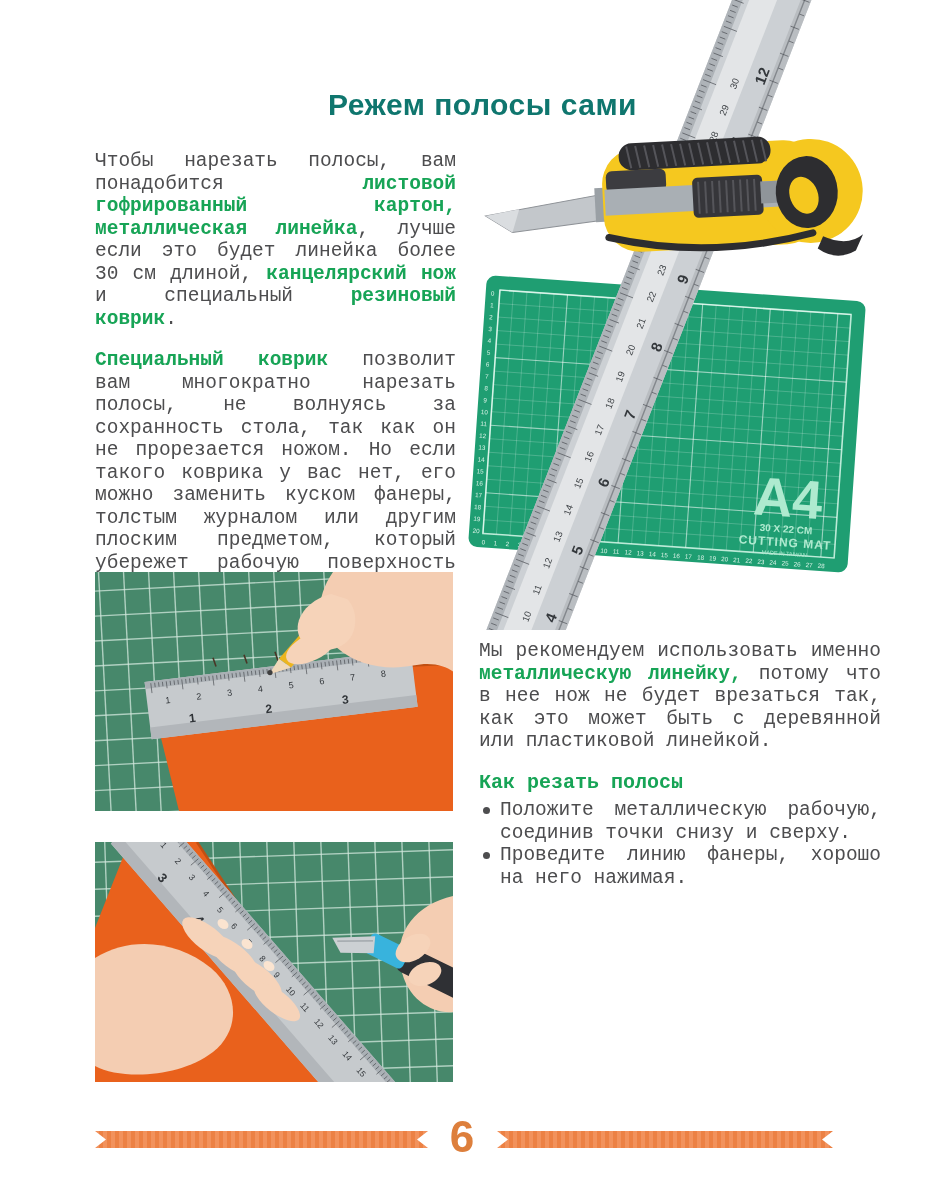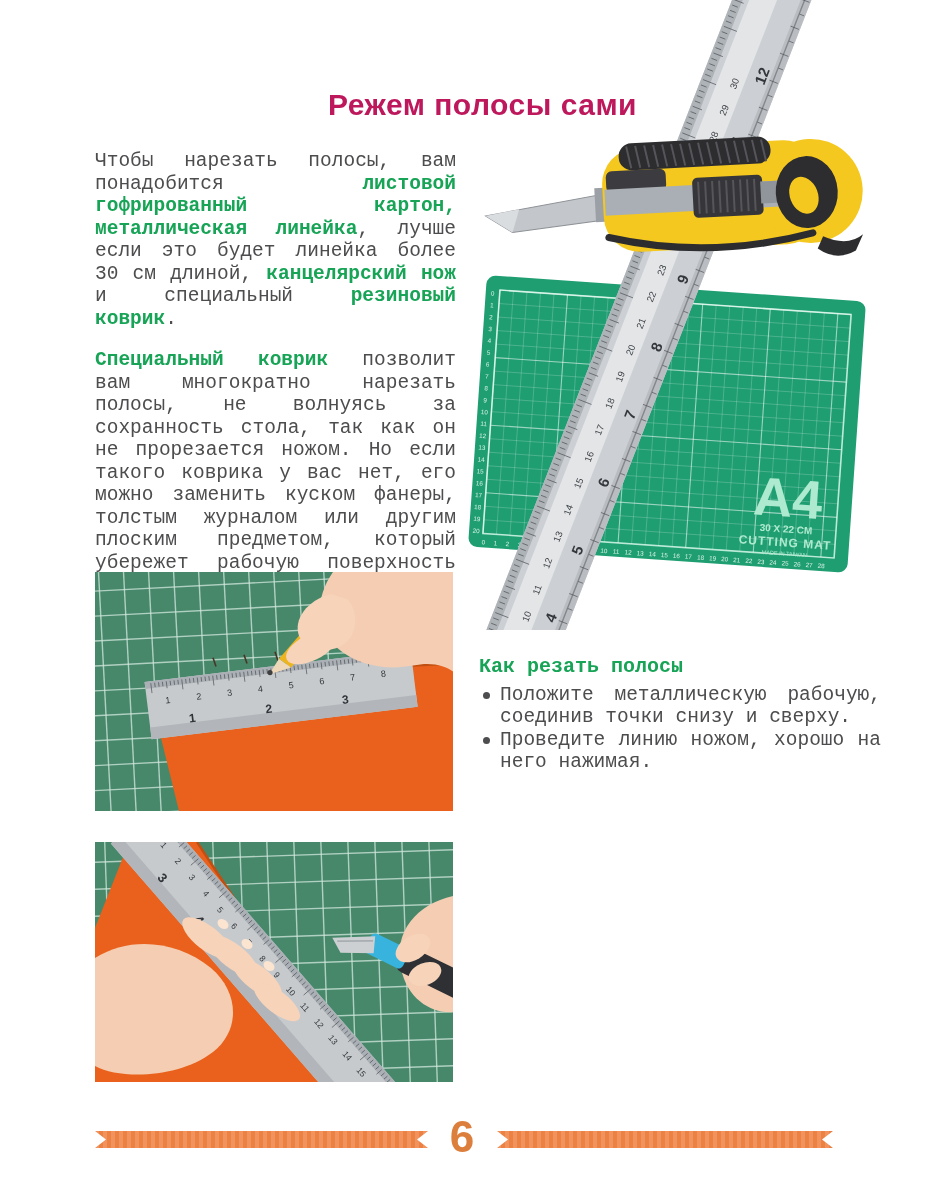--- a/index.html
+++ b/index.html
@@ -1,19 +1,19 @@
 <!DOCTYPE html>
 <html><head>
 <meta charset="utf-8">
 <style>
   html,body{margin:0;padding:0;background:#e8e8e8;}
   .page{position:relative;width:927px;height:1200px;background:#ffffff;margin:0 auto;
         font-family:"Liberation Sans",sans-serif;overflow:hidden;}
   .title{position:absolute;left:95px;top:88px;width:775px;margin:0;text-align:center;
-         font-size:30px;font-weight:bold;color:#be185d;letter-spacing:0.5px;}
+         font-size:30px;font-weight:bold;color:#0f766e;letter-spacing:0.5px;}
   .col{position:absolute;color:#4d4d4f;font-size:19.5px;line-height:22.5px;font-family:Liberation Mono, monospace;}
   .col-left{left:95px;top:150px;width:361px;}
   .col-right{left:479px;top:640px;width:402px;}
   .para{margin:0 0 19px;text-align:justify;}
   .g{color:#17a456;font-weight:bold;}
   .howto-h{margin:16px 0 5px;font-size:20px;color:#17a456;font-weight:bold;}
   ul.howto{list-style:none;margin:0;padding:0;}
   ul.howto li{position:relative;padding-left:21px;text-align:justify;margin:0;}
   ul.howto li::before{content:"";position:absolute;left:4px;top:8px;width:7px;height:7px;
                       border-radius:50%;background:#4d4d4f;}
@@ -767,24 +767,25 @@
         <rect x="268" y="107" width="42" height="22" rx="5" fill="#38b3dd"></rect>
         <polygon points="234,130 272,110 278,126 248,140" fill="#ccd0d3"></polygon>
         <line x1="240" y1="131" x2="272" y2="115" stroke="#9aa0a5" stroke-width="1.2"></line>
       </g>
       <ellipse cx="318" cy="106" rx="19" ry="12" transform="rotate(-32 318 106)" fill="#f6d3b9"></ellipse>
       <ellipse cx="330" cy="132" rx="17" ry="11" transform="rotate(-22 330 132)" fill="#f6d3b9"></ellipse>
     </svg>
   </figure>
 
   <div class="col col-right">
+    <p class="para"><span>Мы рекомендуем использовать именно </span><span class="g">металлическую линейку,</span><span> потому что в нее нож не будет врезаться так, как это может быть с деревянной или пластиковой линейкой.</span></p>
     <h2 class="howto-h">Как резать полосы</h2>
     <ul class="howto">
       <li>Положите металлическую рабочую, соединив точки снизу и сверху.</li>
-      <li>Проведите линию ножом, хорошо на него нажимая.</li>
+      <li>Проведите линию фанеры, хорошо на него нажимая.</li>
     </ul>
   </div>
 
   <div class="ribbon ribbon-left"></div>
   <div class="pagenum">6</div>
   <div class="ribbon ribbon-right"></div>
 
 </div>
 
 </body></html>

